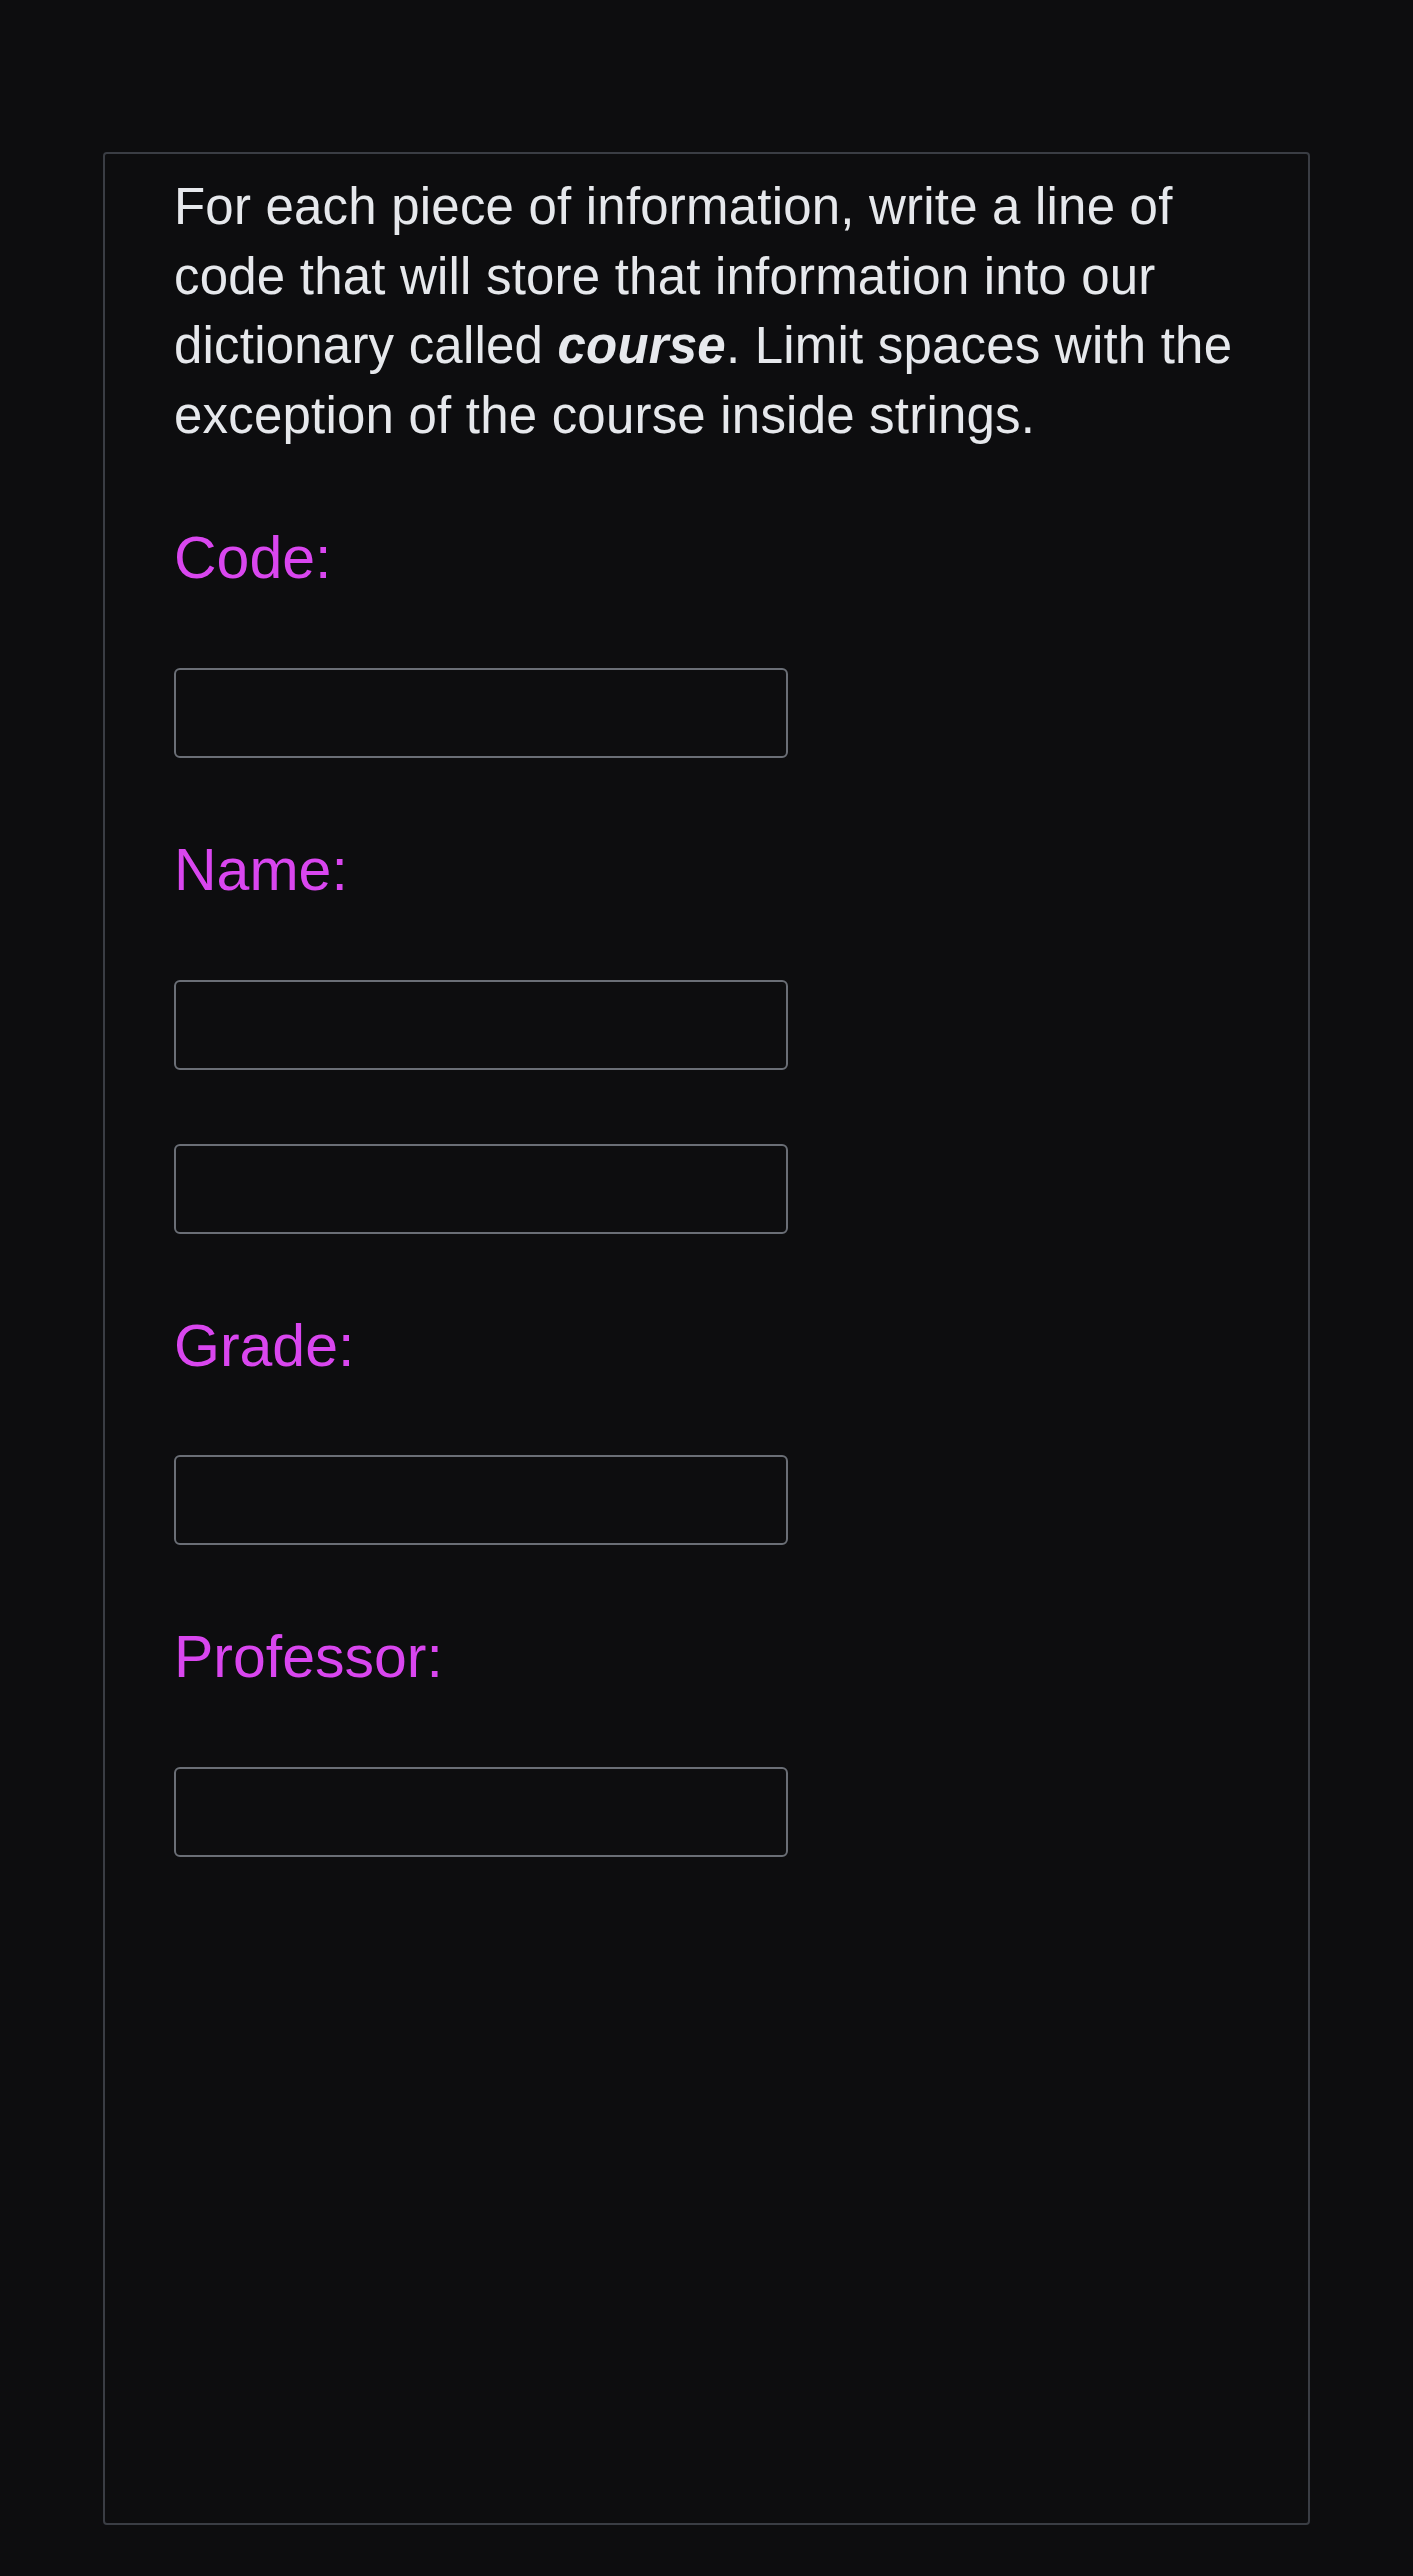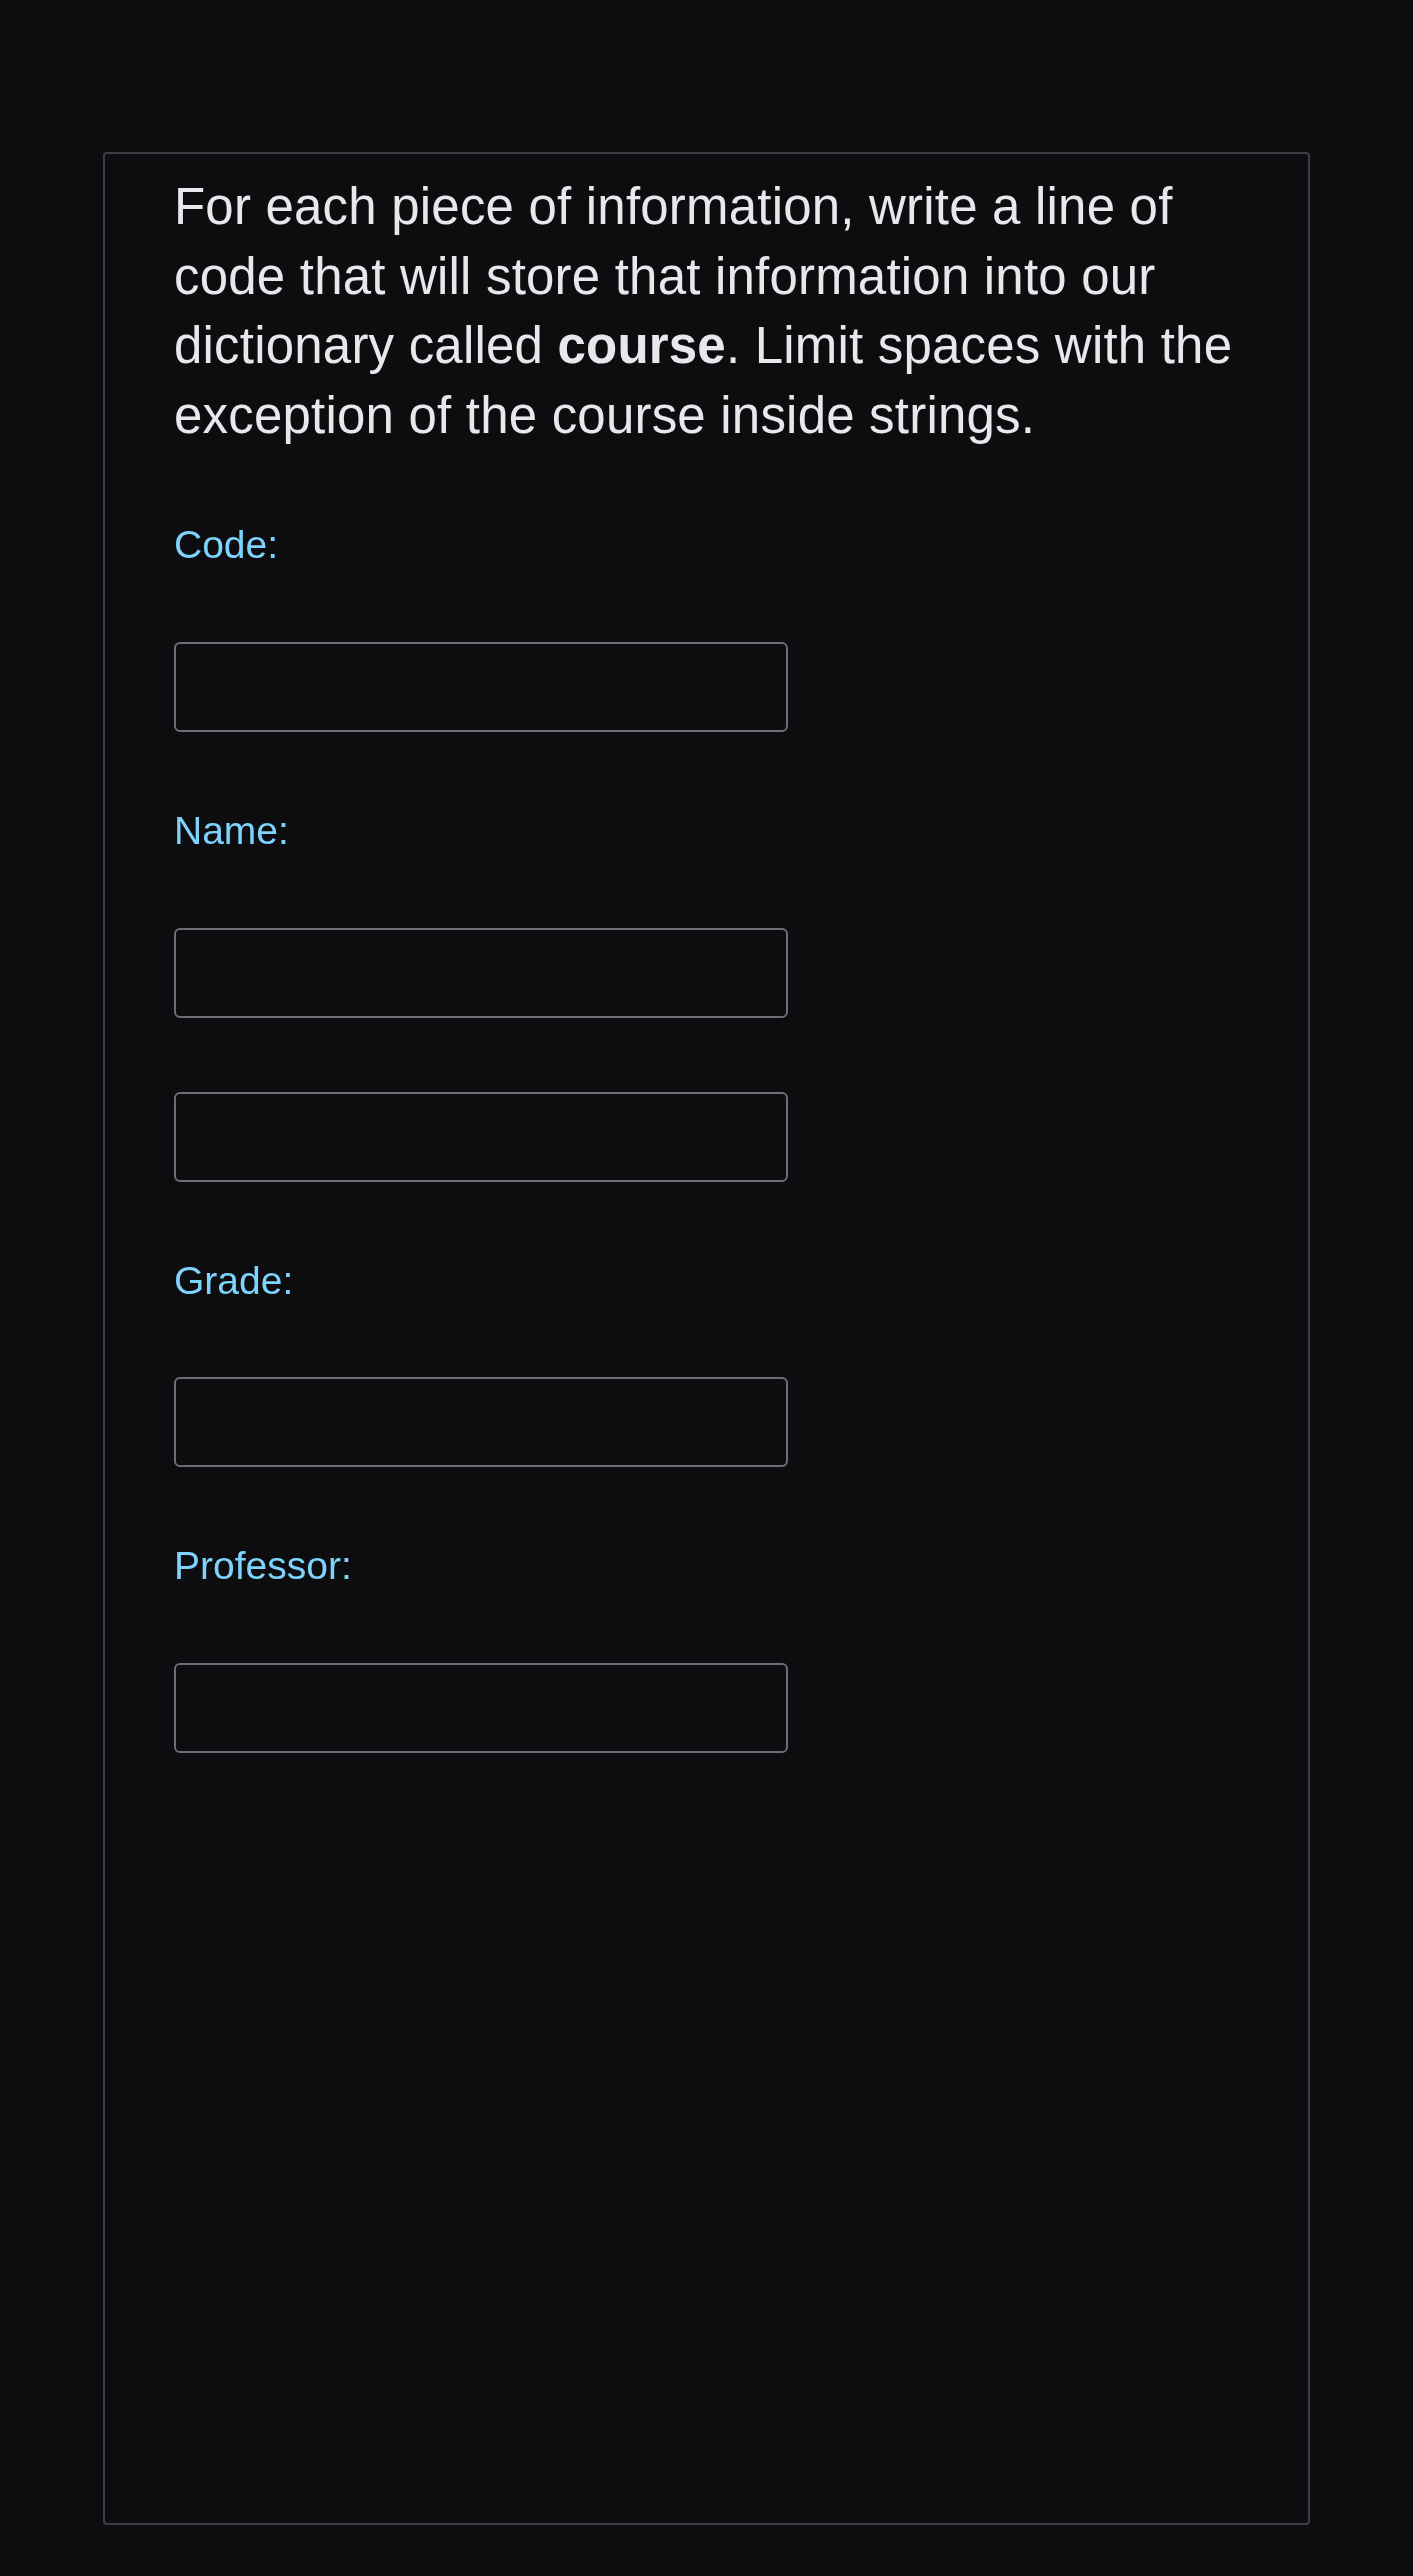--- a/index.html
+++ b/index.html
@@ -28,28 +28,29 @@
     .intro {
       font-size: 51px;
       line-height: 1.37;
       letter-spacing: 0.2px;
       color: #e6e8ec;
       font-feature-settings: "liga" 0;
       margin-bottom: 69px;
     }
     .intro .bold {
       font-weight: 700;
+      font-style: italic;
     }
     .field {
       margin-bottom: 74px;
     }
     .field-label {
-      font-size: 39px;
+      font-size: 59px;
       line-height: 1.3;
-      color: #7dd3fc;
+      color: #d946ef;
       margin-bottom: 71px;
     }
     .text-input {
       width: 614px;
       height: 90px;
       background: #0d0d0f;
       border: 2px solid #6a6e76;
       border-radius: 5.9px;
       color: #e6e8ec;
       font-size: 39px;

